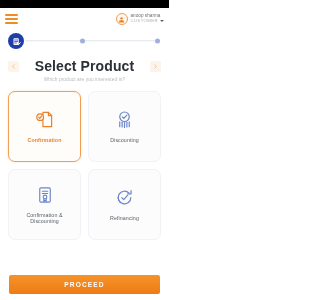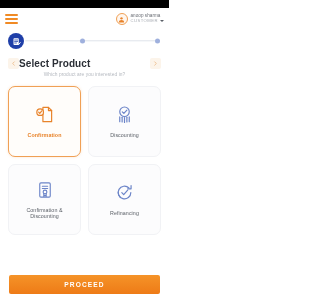--- a/index.html
+++ b/index.html
@@ -64,22 +64,22 @@
     display:flex; align-items:center; justify-content:space-between;
     padding:6px 8px 0 8px;
   }
   .nav-arrow {
     width:11px; height:11px; border-radius:2px;
     display:flex; align-items:center; justify-content:center;
     background:#FCF4EA; flex:none; cursor:pointer;
   }
   .nav-arrow svg { width:5px; height:7px; display:block; }
   .page-title {
-    font-size:10px; font-weight:bold; color:#2b2f36;
-    letter-spacing:.1px; text-align:left; flex:1;
+    font-size:14px; font-weight:bold; color:#2b2f36;
+    letter-spacing:.1px; text-align:center; flex:1;
   }
   .page-sub {
     text-align:center; font-size:4.8px; color:#b4b8bf;
     margin-top:3px; letter-spacing:.1px;
   }
 
   
   .grid {
     margin-top:9px; padding:0 8px;
     display:grid; grid-template-columns:1fr 1fr;

